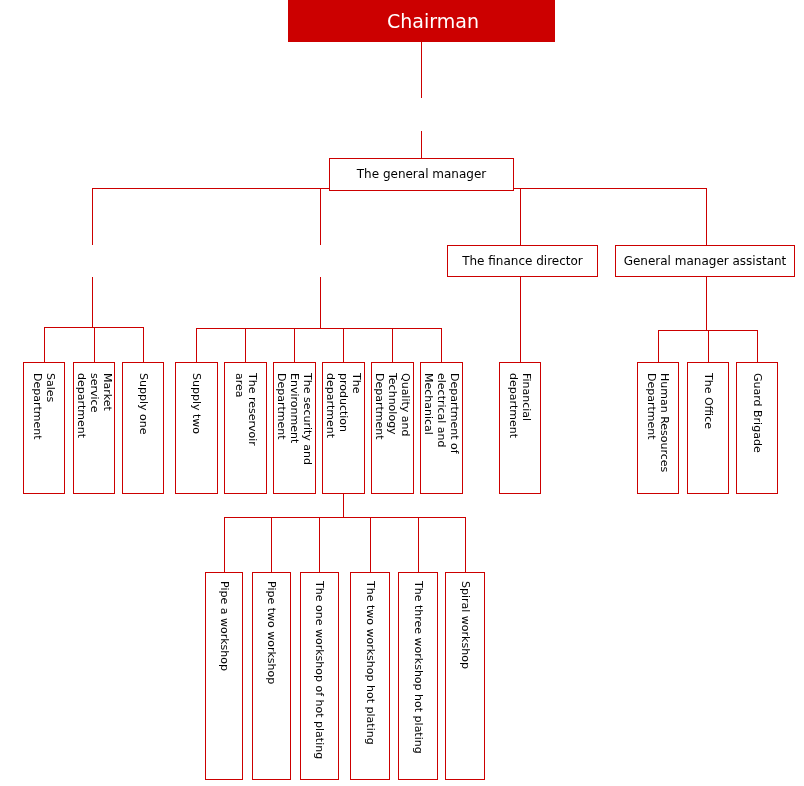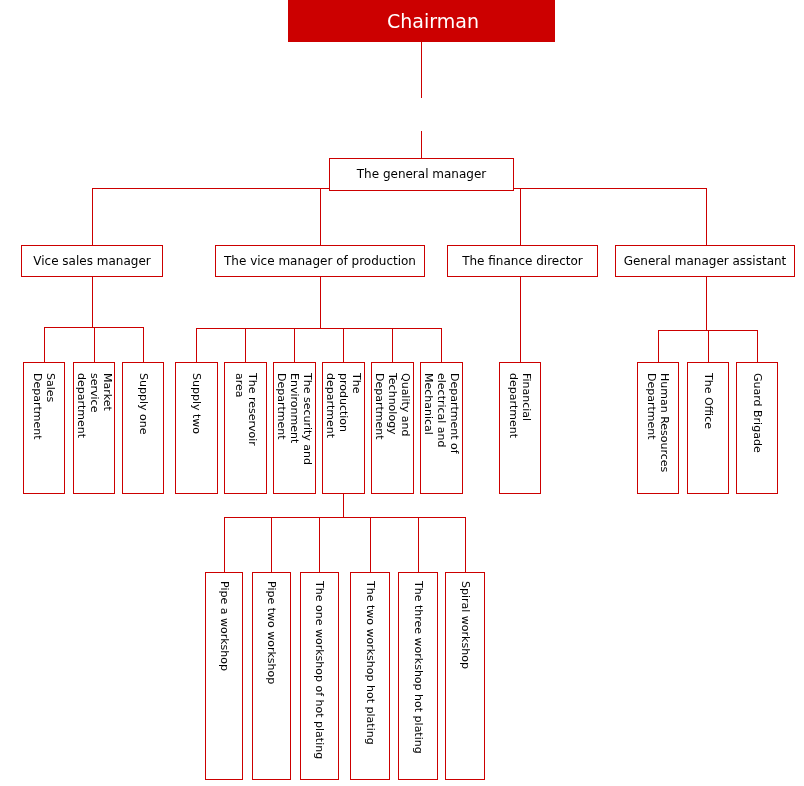--- a/index.html
+++ b/index.html
@@ -134,22 +134,20 @@
     <div class="line" style="left:319px;top:517px;width:1px;height:55px;"></div>
     <div class="line" style="left:370px;top:517px;width:1px;height:55px;"></div>
     <div class="line" style="left:418px;top:517px;width:1px;height:55px;"></div>
     <div class="line" style="left:465px;top:517px;width:1px;height:55px;"></div>
   </div>
 
   <div class="node root n-chairman">Chairman</div>
 
   <div class="node n-gm">The general manager</div>
 
-  <div class="node n-m1">Vice sales manager</div>
-  <div class="node n-m2">The vice manager of production</div>
   <div class="node n-m4">General manager assistant</div>
   <div class="node n-m3">The finance director</div>
 
   <div class="node vnode n-vs1">
       <span class="vtext">Sales
 Department</span>
     </div>
   <div class="node vnode n-vs2">
       <span class="vtext">Market
 service

